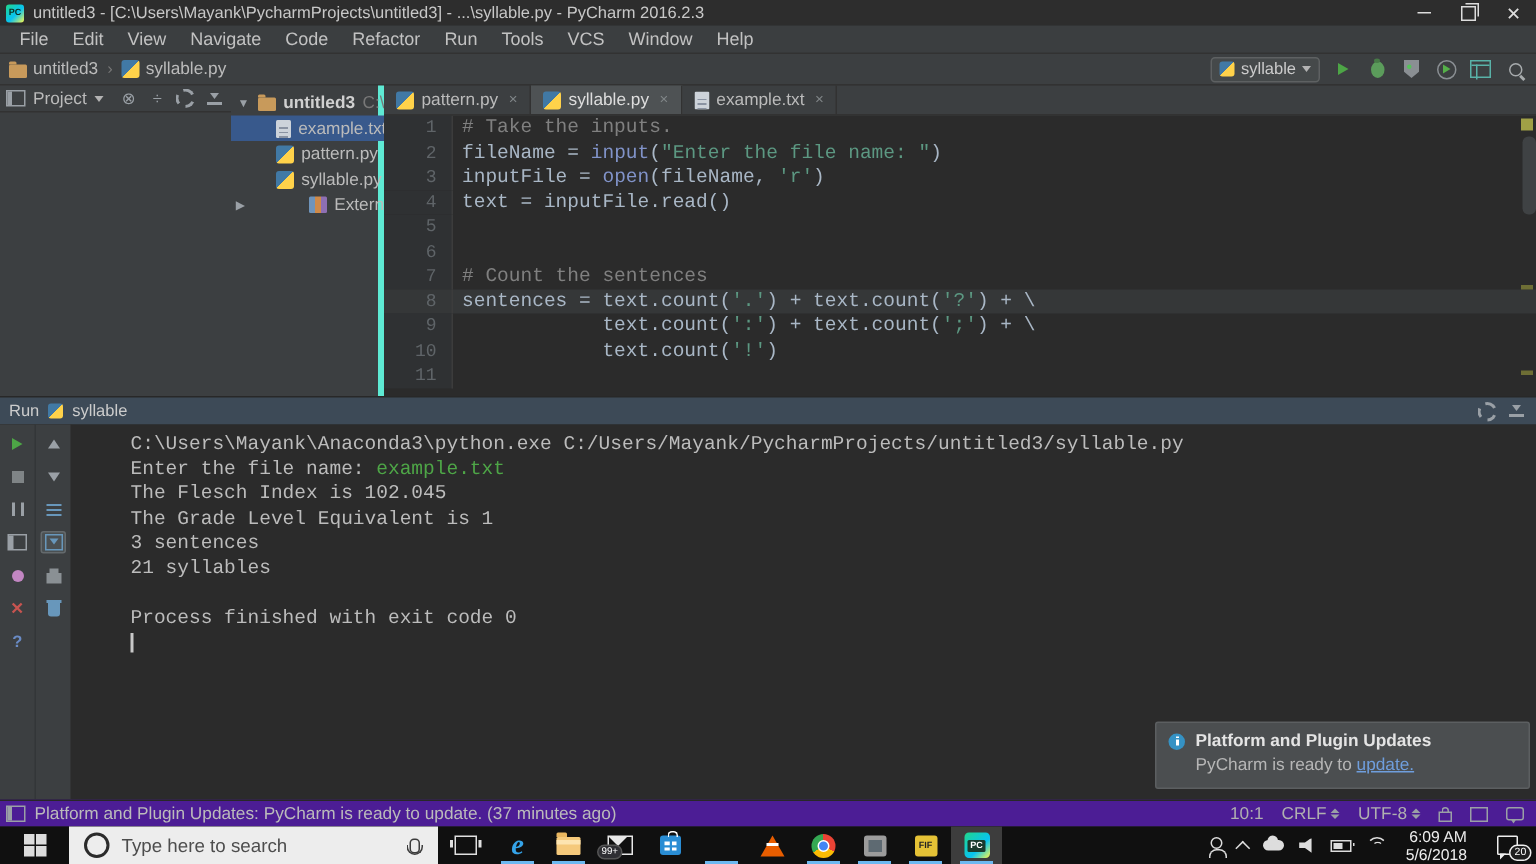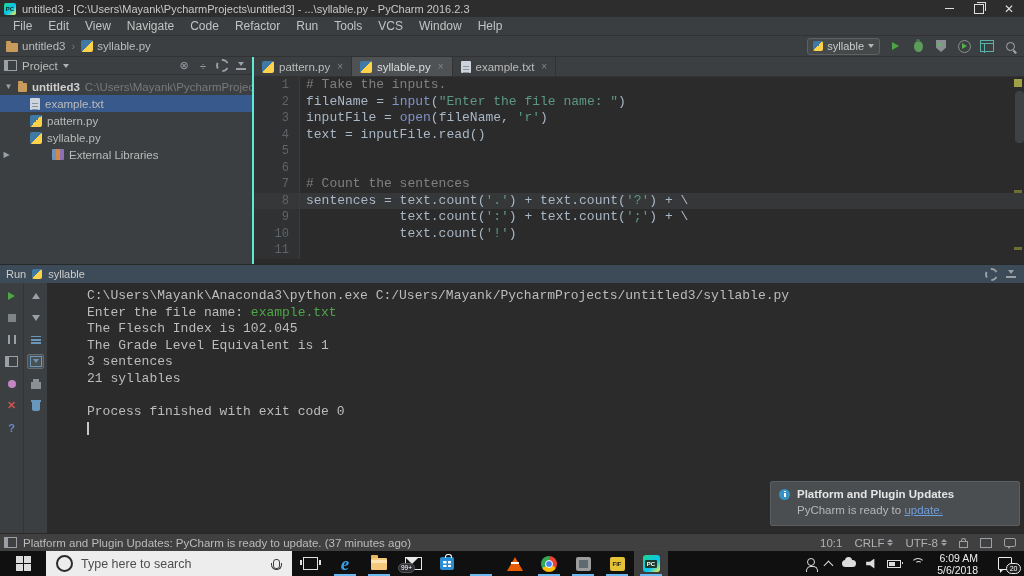--- a/index.html
+++ b/index.html
@@ -50,21 +50,21 @@
   .i-mag{width:7px;height:7px;border:1.5px solid #a7abad;border-radius:50%;position:relative;}
   .i-mag::after{content:"";position:absolute;right:-3px;bottom:-3px;width:4px;height:1.5px;background:#a7abad;transform:rotate(45deg);}
   .i-gear{width:9px;height:9px;border:2px dashed #9aa0a6;border-radius:50%;}
   .i-hidebar{width:10px;height:8px;position:relative;}
   .i-hidebar::before{content:"";position:absolute;bottom:0;left:0;width:10px;height:2px;background:#9aa0a6;}
   .i-hidebar::after{content:"";position:absolute;top:0;left:2px;width:0;height:0;border-left:3px solid transparent;border-right:3px solid transparent;border-top:4px solid #9aa0a6;}
   .i-winpane{width:11px;height:9px;border:1px solid #9aa0a6;position:relative;}
   .i-winpane::before{content:"";position:absolute;left:0;top:0;width:3px;height:100%;background:#9aa0a6;}
   
   .main{flex:0 0 207px;display:flex;min-height:0;}
-  .project-panel{width:252px;background:#3c3f41;border-right:2px solid #5eead4;display:flex;flex-direction:column;}
+  .project-panel{width:252px;background:#3c3f41;border-right:4px solid #5eead4;display:flex;flex-direction:row;}
   .pp-header{height:17px;display:flex;align-items:center;padding:0 4px;gap:5px;border-bottom:1px solid #323232;}
   .pp-title{color:#bbb;font-size:11.5px;}
   .pp-sp{flex:1;}
   .pp-ico{display:flex;align-items:center;justify-content:center;width:14px;height:14px;color:#9aa0a6;font-size:11px;}
   .tree{padding-top:3px;font-size:11.5px;}
   .tree-row{height:17px;display:flex;align-items:center;gap:5px;white-space:nowrap;}
   .tw{width:9px;text-align:center;color:#9aa0a6;font-size:8px;flex:0 0 auto;}
   .tree-root-label{font-weight:bold;color:#d0d0d0;}
   .tree-path{color:#787878;overflow:hidden;text-overflow:clip;}
   .tree-row.selected{background:#38598c;}
@@ -113,21 +113,21 @@
   .i-scrollend::before{content:"";position:absolute;left:2px;top:2px;width:0;height:0;border-left:3px solid transparent;border-right:3px solid transparent;border-top:4px solid #6897bb;}
   .i-print{width:10px;height:7px;background:#8a9094;position:relative;margin-top:3px;}
   .i-print::before{content:"";position:absolute;top:-3px;left:2px;width:6px;height:3px;background:#8a9094;}
   .i-trash{width:8px;height:9px;background:#6897bb;position:relative;margin-top:2px;border-radius:0 0 2px 2px;}
   .i-trash::before{content:"";position:absolute;top:-2px;left:-1px;width:10px;height:1.5px;background:#6897bb;}
   .console{flex:1;font-family:"Liberation Mono","DejaVu Sans Mono",monospace;font-size:13px;color:#bcbcbc;padding:5px 0 0 9px;overflow:hidden;margin-left:30px;}
   .con-line{height:16.6px;line-height:16.6px;white-space:pre;}
   .c-in{color:#4ea647;}
   .cursor{display:inline-block;width:1.5px;height:13px;background:#c8c8c8;vertical-align:middle;}
   
-  .statusbar{height:17px;background:#404040;border-top:1px solid #282828;display:flex;align-items:center;padding:0 8px 0 4px;gap:6px;flex:0 0 auto;font-size:11.5px;}
+  .statusbar{height:17px;background:#4c1d95;border-top:1px solid #282828;display:flex;align-items:center;padding:0 8px 0 4px;gap:6px;flex:0 0 auto;font-size:11.5px;}
   .sb-right{margin-left:auto;display:flex;align-items:center;gap:12px;color:#b0b0b0;}
   .sb-combo{display:flex;align-items:center;gap:3px;}
   .updown{display:flex;flex-direction:column;gap:1px;}
   .updown i{display:block;width:0;height:0;border-left:3px solid transparent;border-right:3px solid transparent;}
   .updown .u{border-bottom:3px solid #9aa0a6;}
   .updown .d{border-top:3px solid #9aa0a6;}
   .i-lock{width:7px;height:5px;border:1px solid #9aa0a6;position:relative;margin-top:4px;}
   .i-lock::before{content:"";position:absolute;top:-4px;left:1px;width:3px;height:3px;border:1px solid #9aa0a6;border-bottom:none;border-radius:3px 3px 0 0;}
   .i-monitor{width:10px;height:8px;border:1px solid #9aa0a6;}
   .i-bubble{width:10px;height:7px;border:1px solid #9aa0a6;border-radius:2px;position:relative;}

